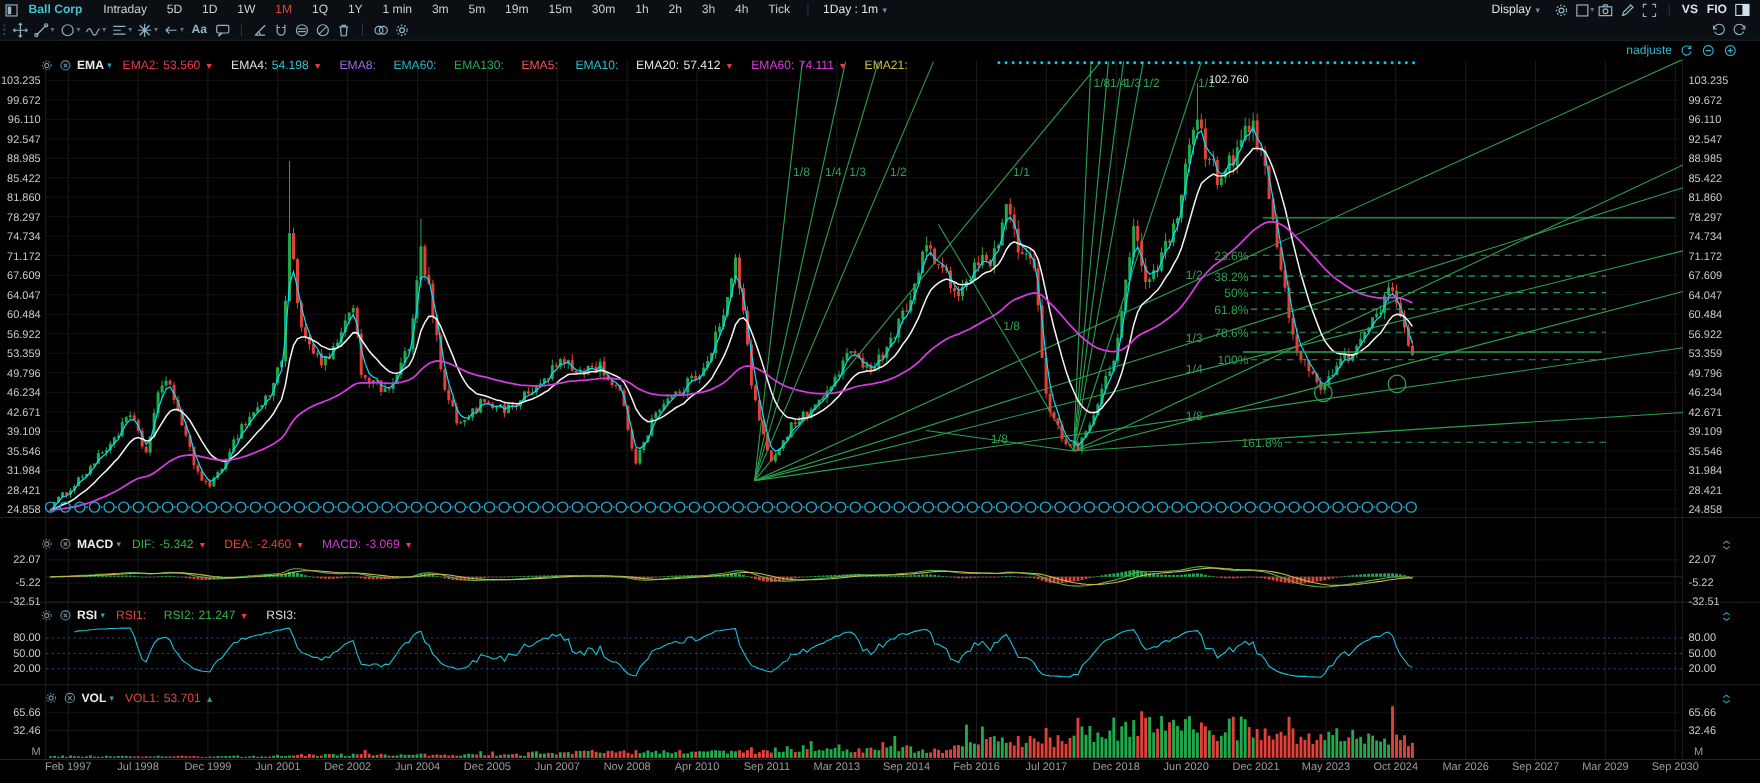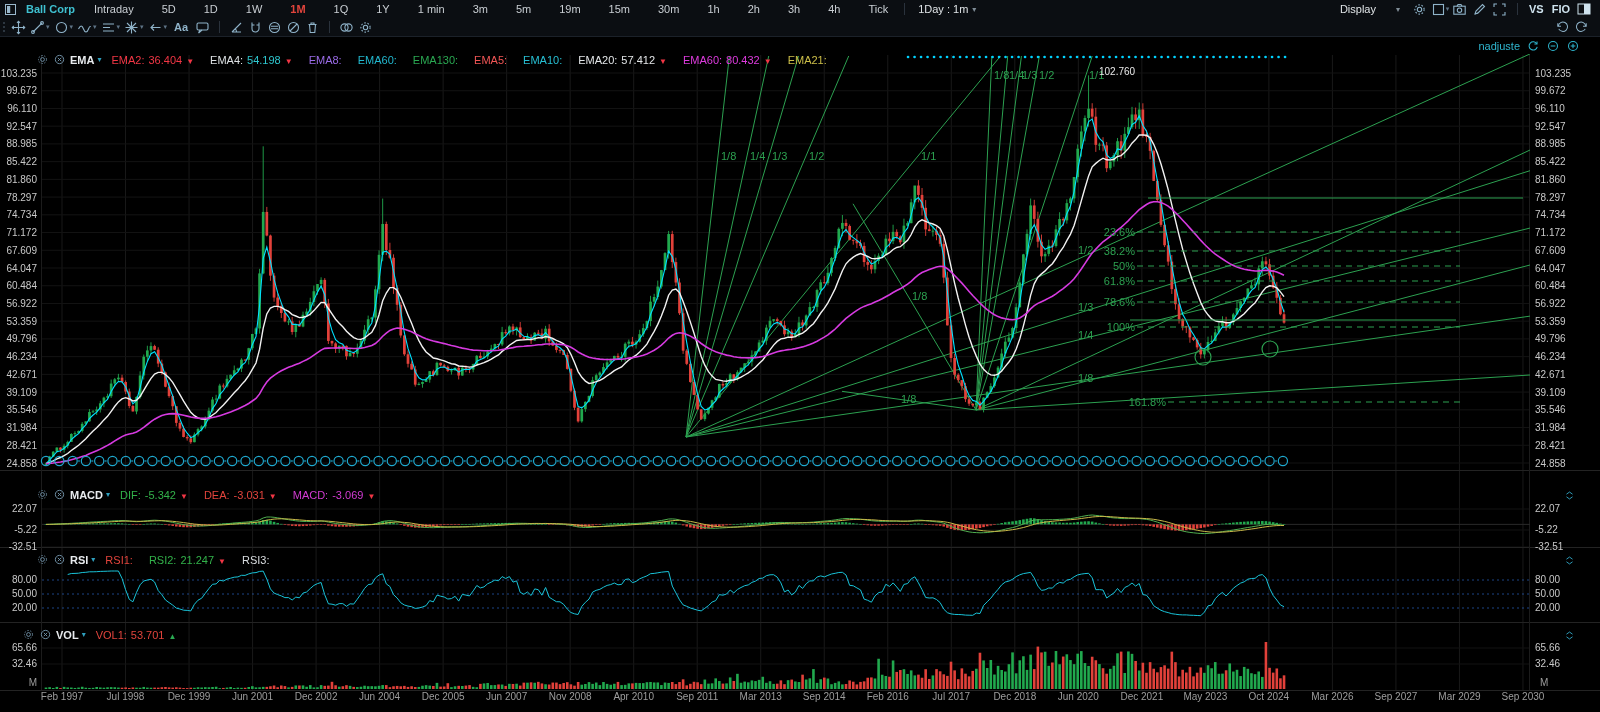--- a/index.html
+++ b/index.html
@@ -4,28 +4,28 @@
 <style>
   html,body{margin:0;padding:0;background:#000;}
   .app{position:relative;width:1600px;height:712px;background:#000;overflow:hidden;
        font-family:"Liberation Sans","DejaVu Sans",sans-serif;color:#cfd3d6;-webkit-font-smoothing:antialiased;}
   #svg{position:absolute;left:0;top:0;z-index:0;}
   .tb{position:absolute;left:0;width:1600px;display:flex;align-items:center;background:#0b0e12;
       border-bottom:1px solid #1b2129;z-index:3;font-size:11px;}
   .tb1{top:0;height:18px;}
   .tb2{top:18px;height:18px;}
   .sym{color:#3fc1d1;font-weight:bold;margin:0 10px 0 6px;cursor:pointer;}
-  .periods{display:flex;gap:10px;}
+  .periods{display:flex;gap:0;}
   .pbtn{padding:0 9px;color:#c9ced3;cursor:pointer;line-height:18px;}
-  .pbtn.active{color:#e2443c;font-weight:bold;}
+  .pbtn.active{color:#e2443c;font-weight:normal;}
   .vsep{width:1px;height:12px;background:#2a323c;margin:0 7px;}
   .tfsel{display:flex;align-items:center;gap:4px;color:#dfe3e6;cursor:pointer;padding:0 6px;}
   .chev{color:#7f8c96;font-size:8px;}
   .spacer{flex:1;}
-  .dispbtn{display:flex;align-items:center;gap:20px;cursor:pointer;margin-right:10px;color:#dfe3e6;}
+  .dispbtn{display:flex;align-items:center;gap:4px;cursor:pointer;margin-right:10px;color:#dfe3e6;}
   .icobtn{display:inline-flex;align-items:center;justify-content:center;width:20px;height:16px;color:#8fb3c9;cursor:pointer;}
   .icobtn svg{display:block;}
   .toplabel{color:#cfe3ee;margin:0 4px;cursor:pointer;font-weight:bold;}
   .grip{display:flex;flex-direction:column;gap:2px;margin:0 4px 0 3px;}
   .grip i{display:block;width:2px;height:2px;background:#3a4652;border-radius:50%;}
   .tool{display:inline-flex;align-items:center;margin:0 2px;color:#8fb3c9;cursor:pointer;}
   .tool .dd{font-size:7px;color:#5f7486;margin-left:1px;}
   .aa{font-size:11px;color:#8fb3c9;font-weight:bold;padding:0 3px;}
   .indrow{position:absolute;display:flex;align-items:center;gap:0;font-size:11px;z-index:2;white-space:nowrap;}
   .indrow .ico{display:inline-flex;width:17px;height:15px;align-items:center;justify-content:center;color:#6f90a6;cursor:pointer;}
@@ -2062,48 +2062,48 @@
         </svg>
       </span>
       <span class="ico">
         <svg width="13" height="13" viewBox="0 0 15 15" fill="none" stroke="currentColor" stroke-width="1.1">
           <circle cx="7.5" cy="7.5" r="4.8"></circle>
           <path d="M5.6 5.6l3.8 3.8M9.4 5.6l-3.8 3.8"></path>
         </svg>
       </span>
       <span class="iname">EMA</span>
       <span class="ichev">▾</span>
-      <span class="ind-item"><span style="color: rgb(242, 54, 69);">EMA2:</span><span class="val" style="color: rgb(242, 54, 69);">36.404</span><span class="arr" style="color: rgb(242, 54, 69);">▼</span></span>
+      <span class="ind-item"><span style="color: rgb(242, 54, 69);">EMA2:</span><span class="val" style="color: rgb(242, 54, 69);">53.560</span><span class="arr" style="color: rgb(242, 54, 69);">▼</span></span>
       <span class="ind-item"><span style="color: rgb(221, 225, 228);">EMA4:</span><span class="val" style="color: rgb(46, 199, 207);">54.198</span><span class="arr" style="color: rgb(242, 54, 69);">▼</span></span>
       <span class="ind-item"><span style="color: rgb(155, 108, 232);">EMA8:</span></span>
       <span class="ind-item"><span style="color: rgb(34, 184, 207);">EMA60:</span></span>
       <span class="ind-item"><span style="color: rgb(42, 169, 82);">EMA130:</span></span>
       <span class="ind-item"><span style="color: rgb(242, 86, 86);">EMA5:</span></span>
       <span class="ind-item"><span style="color: rgb(39, 192, 212);">EMA10:</span></span>
       <span class="ind-item"><span style="color: rgb(227, 230, 232);">EMA20:</span><span class="val" style="color: rgb(227, 230, 232); text-align: center;">57.412</span><span class="arr" style="color: rgb(242, 54, 69);">▼</span></span>
-      <span class="ind-item"><span style="color: rgb(223, 59, 223);">EMA60:</span><span class="val" style="color: rgb(223, 59, 223);">80.432</span><span class="arr" style="color: rgb(242, 54, 69);">▼</span></span>
+      <span class="ind-item"><span style="color: rgb(223, 59, 223);">EMA60:</span><span class="val" style="color: rgb(223, 59, 223);">74.111</span><span class="arr" style="color: rgb(242, 54, 69);">▼</span></span>
       <span class="ind-item"><span style="color: rgb(205, 191, 73);">EMA21:</span></span>
     </div>
   <div class="indrow" id="macd-row" style="left:34px;top:487px;">
       <span class="ico">
         <svg width="13" height="13" viewBox="0 0 15 15" fill="none" stroke="currentColor" stroke-width="1.1">
           <circle cx="7.5" cy="7.5" r="2.2"></circle>
           <circle cx="7.5" cy="7.5" r="4.6" stroke-dasharray="1.6 1.7"></circle>
         </svg>
       </span>
       <span class="ico">
         <svg width="13" height="13" viewBox="0 0 15 15" fill="none" stroke="currentColor" stroke-width="1.1">
           <circle cx="7.5" cy="7.5" r="4.8"></circle>
           <path d="M5.6 5.6l3.8 3.8M9.4 5.6l-3.8 3.8"></path>
         </svg>
       </span>
       <span class="iname">MACD</span>
       <span class="ichev">▾</span>
       <span class="ind-item"><span style="color: rgb(50, 178, 74);">DIF:</span><span class="val" style="color: rgb(50, 178, 74);">-5.342</span><span class="arr" style="color: rgb(242, 54, 69);">▼</span></span>
-      <span class="ind-item"><span style="color: rgb(226, 68, 60);">DEA:</span><span class="val" style="color: rgb(226, 68, 60);">-3.031</span><span class="arr" style="color: rgb(242, 54, 69);">▼</span></span>
+      <span class="ind-item"><span style="color: rgb(226, 68, 60);">DEA:</span><span class="val" style="color: rgb(226, 68, 60);">-2.460</span><span class="arr" style="color: rgb(242, 54, 69);">▼</span></span>
       <span class="ind-item"><span style="color: rgb(210, 59, 210);">MACD:</span><span class="val" style="color: rgb(210, 59, 210);">-3.069</span><span class="arr" style="color: rgb(242, 54, 69);">▼</span></span>
     </div>
   <div class="indrow" id="rsi-row" style="left:34px;top:552px;">
       <span class="ico">
         <svg width="13" height="13" viewBox="0 0 15 15" fill="none" stroke="currentColor" stroke-width="1.1">
           <circle cx="7.5" cy="7.5" r="2.2"></circle>
           <circle cx="7.5" cy="7.5" r="4.6" stroke-dasharray="1.6 1.7"></circle>
         </svg>
       </span>
       <span class="ico">
@@ -2111,21 +2111,21 @@
           <circle cx="7.5" cy="7.5" r="4.8"></circle>
           <path d="M5.6 5.6l3.8 3.8M9.4 5.6l-3.8 3.8"></path>
         </svg>
       </span>
       <span class="iname">RSI</span>
       <span class="ichev">▾</span>
       <span class="ind-item"><span style="color: rgb(226, 68, 60);">RSI1:</span></span>
       <span class="ind-item"><span style="color: rgb(50, 178, 74);">RSI2:</span><span class="val" style="color: rgb(50, 178, 74);">21.247</span><span class="arr" style="color: rgb(242, 54, 69);">▼</span></span>
       <span class="ind-item"><span style="color: rgb(217, 221, 224);">RSI3:</span></span>
     </div>
-  <div class="indrow" id="vol-row" style="left:20px;top:627px;">
+  <div class="indrow" id="vol-row" style="left:38px;top:627px;">
       <span class="ico">
         <svg width="13" height="13" viewBox="0 0 15 15" fill="none" stroke="currentColor" stroke-width="1.1">
           <circle cx="7.5" cy="7.5" r="2.2"></circle>
           <circle cx="7.5" cy="7.5" r="4.6" stroke-dasharray="1.6 1.7"></circle>
         </svg>
       </span>
       <span class="ico">
         <svg width="13" height="13" viewBox="0 0 15 15" fill="none" stroke="currentColor" stroke-width="1.1">
           <circle cx="7.5" cy="7.5" r="4.8"></circle>
           <path d="M5.6 5.6l3.8 3.8M9.4 5.6l-3.8 3.8"></path>

